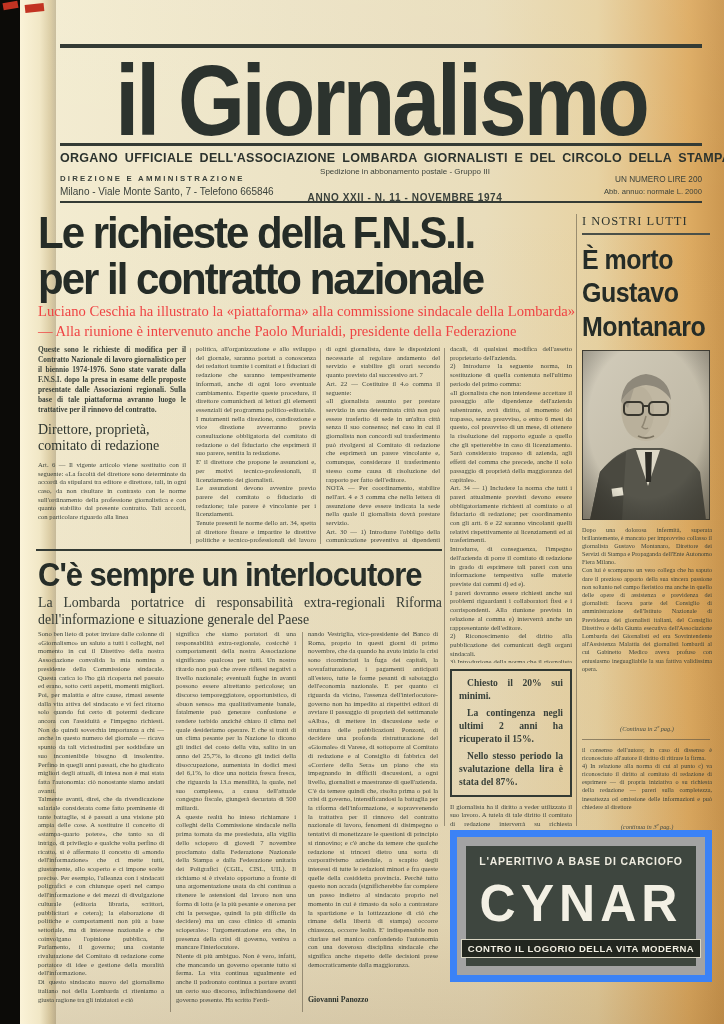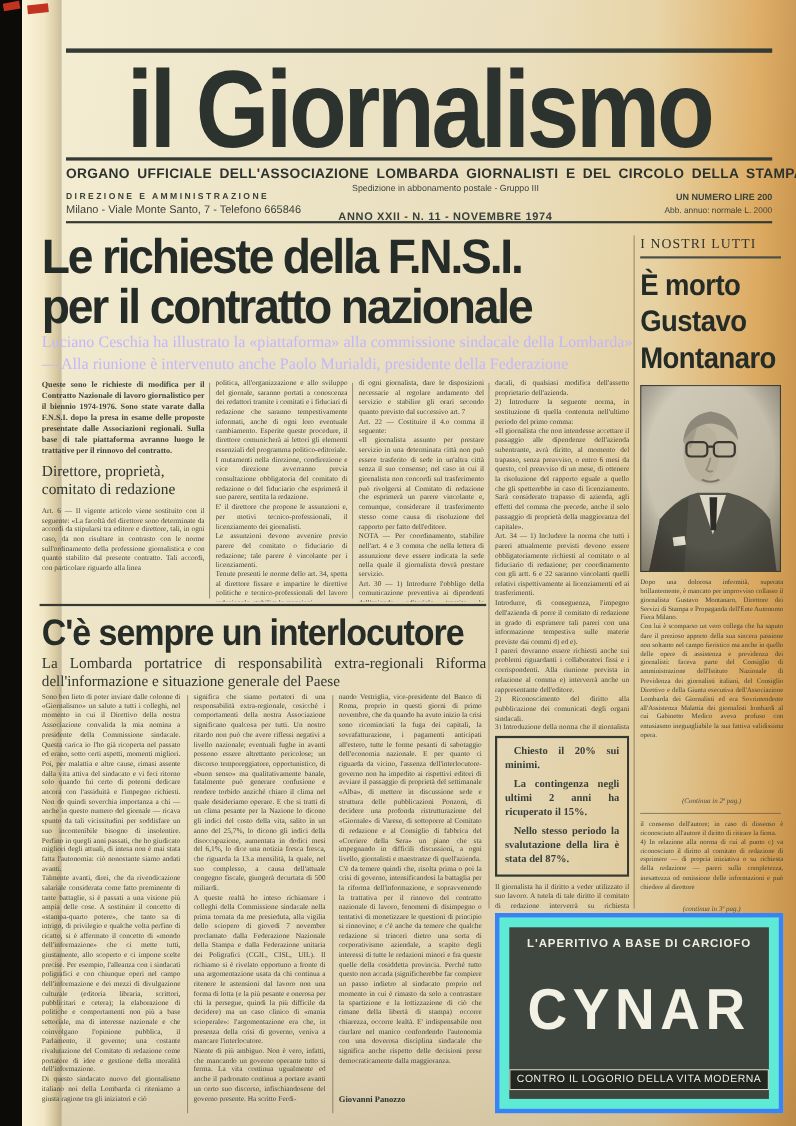--- a/index.html
+++ b/index.html
@@ -32,30 +32,30 @@
   .mast-info{position:absolute;left:60px;top:172px;width:642px;height:26px;display:flex;
     font-family:"Liberation Sans",sans-serif;color:#3a413b;}
   .mi-block{display:flex;flex-direction:column;justify-content:center;gap:3px;}
   .mi-left{width:225px;}
   .mi-center{width:240px;text-align:center;gap:16px;}
   .mi-right{width:177px;text-align:right;}
   .mi-l1{font-size:7.8px;font-weight:bold;letter-spacing:2.2px;}
   .mi-l2{font-size:10px;}
   .mi-c1{font-size:8px;}
   .mi-c2{font-size:10px;font-weight:bold;letter-spacing:0.6px;}
-  .mi-r1{font-size:8.2px;font-weight:bold;}
+  .mi-r1{font-size:8.2px;font-weight:normal;}
   .mi-r2{font-size:7.6px;}
   .mast-rule-bot{left:60px;top:201px;width:642px;height:2px;}
 
   
   .fnsi-headline{position:absolute;left:38px;top:210px;width:537px;
     font-family:"Liberation Sans",sans-serif;font-weight:bold;color:#252c27;
     font-size:42px;line-height:1.04;letter-spacing:-2px;transform:scaleY(1.05);transform-origin:left top;}
   .fnsi-deck{position:absolute;left:38px;top:301px;width:537px;font-size:14.6px;line-height:1.38;
-    text-align:justify;color:#c4b5fd;}
+    text-align:justify;color:#ef4444;}
 
   
   .tiny{font-size:6.7px;line-height:1.3;text-align:justify;white-space:pre-line;color:#3c433c;overflow:hidden;}
   .col{position:absolute;overflow:hidden;}
   .vrule{position:absolute;width:1px;background:rgba(90,82,65,0.55);}
 
   .fnsi-c1{left:38px;top:345px;width:148px;height:202px;}
   .fnsi-c2{left:196px;top:345px;width:120px;height:202px;}
   .fnsi-c3{left:326px;top:345px;width:114px;height:202px;}
   .fnsi-c4{left:450px;top:345px;width:122px;height:482px;display:flex;flex-direction:column;gap:6px;}
@@ -93,30 +93,30 @@
   .lutti-rule{width:128px;height:1.5px;background:#4a5049;margin-bottom:8px;}
   .lutti-headline{font-family:"Liberation Sans",sans-serif;font-weight:bold;font-size:25px;line-height:1.24;
     letter-spacing:-0.5px;color:#252c27;transform:scaleY(1.08);transform-origin:left top;}
   .lutti-photo{margin-top:14px;width:128px;height:170px;display:block;}
   .lutti-body{margin-top:6px;font-size:6.2px;line-height:1.32;height:196px;}
   .continua{font-size:6.4px;font-style:italic;text-align:center;margin-top:3px;color:#454c45;}
   .rail-div{width:128px;height:1px;background:rgba(90,82,65,0.6);margin:7px 0 6px 0;}
   .rail-frag{font-size:6.2px;line-height:1.32;height:74px;}
 
   
-  .cynar{position:absolute;left:450px;top:830px;width:262px;height:182px;
-    border:4px solid #3b82f6;background:#5eead4;padding:9px;}
+  .cynar{position:absolute;left:450px;top:830px;width:262px;height:152px;
+    border:7px solid #3b82f6;background:#a3a3a3;padding:9px;}
   .cynar-inner{width:100%;height:100%;background:#3e463f;display:flex;flex-direction:column;
     align-items:center;justify-content:space-between;padding:9px 6px 8px 6px;}
   .cynar-kicker{font-family:"Liberation Sans",sans-serif;font-weight:bold;font-size:10.5px;
     letter-spacing:0.8px;color:#efece0;white-space:nowrap;}
   .cynar-brand{font-family:"Liberation Sans",sans-serif;font-weight:bold;font-size:50px;line-height:1;
     letter-spacing:5px;color:#f3f0e4;transform:scaleY(1.05);}
   .cynar-slogan{background:#22261f;border:1.5px solid #d9d5c3;color:#f2efe2;
-    font-family:"Liberation Sans",sans-serif;font-weight:normal;font-size:9.5px;letter-spacing:0.5px;
+    font-family:"Liberation Sans",sans-serif;font-weight:bold;font-size:9.5px;letter-spacing:0.5px;
     padding:3px 6px;white-space:nowrap;}
 </style>
 </head>
 <body>
 
 <div class="paper"></div>
 <div class="curl"></div>
 <div class="edge-left"></div>
 <div class="red-mark rm1"></div>
 <div class="red-mark rm2"></div>

